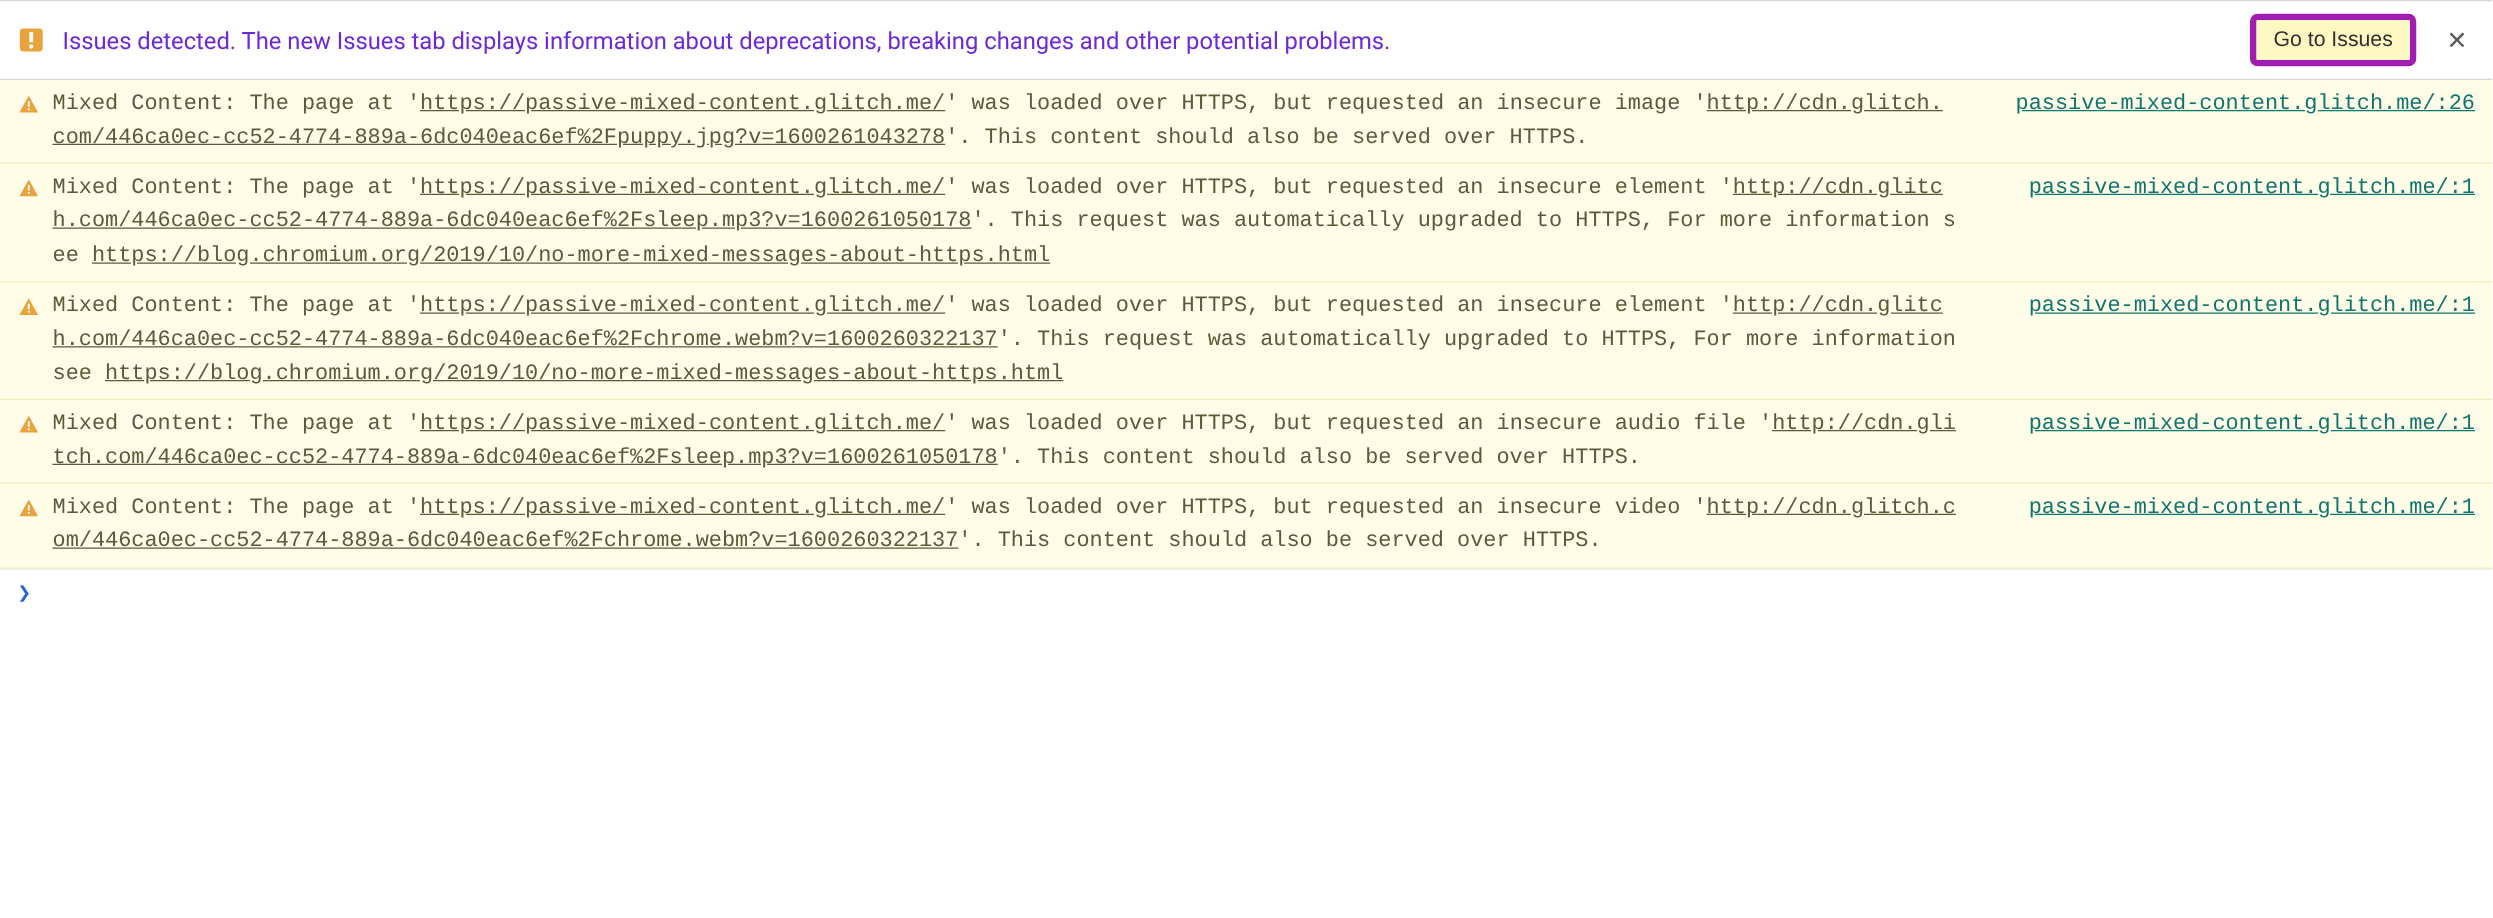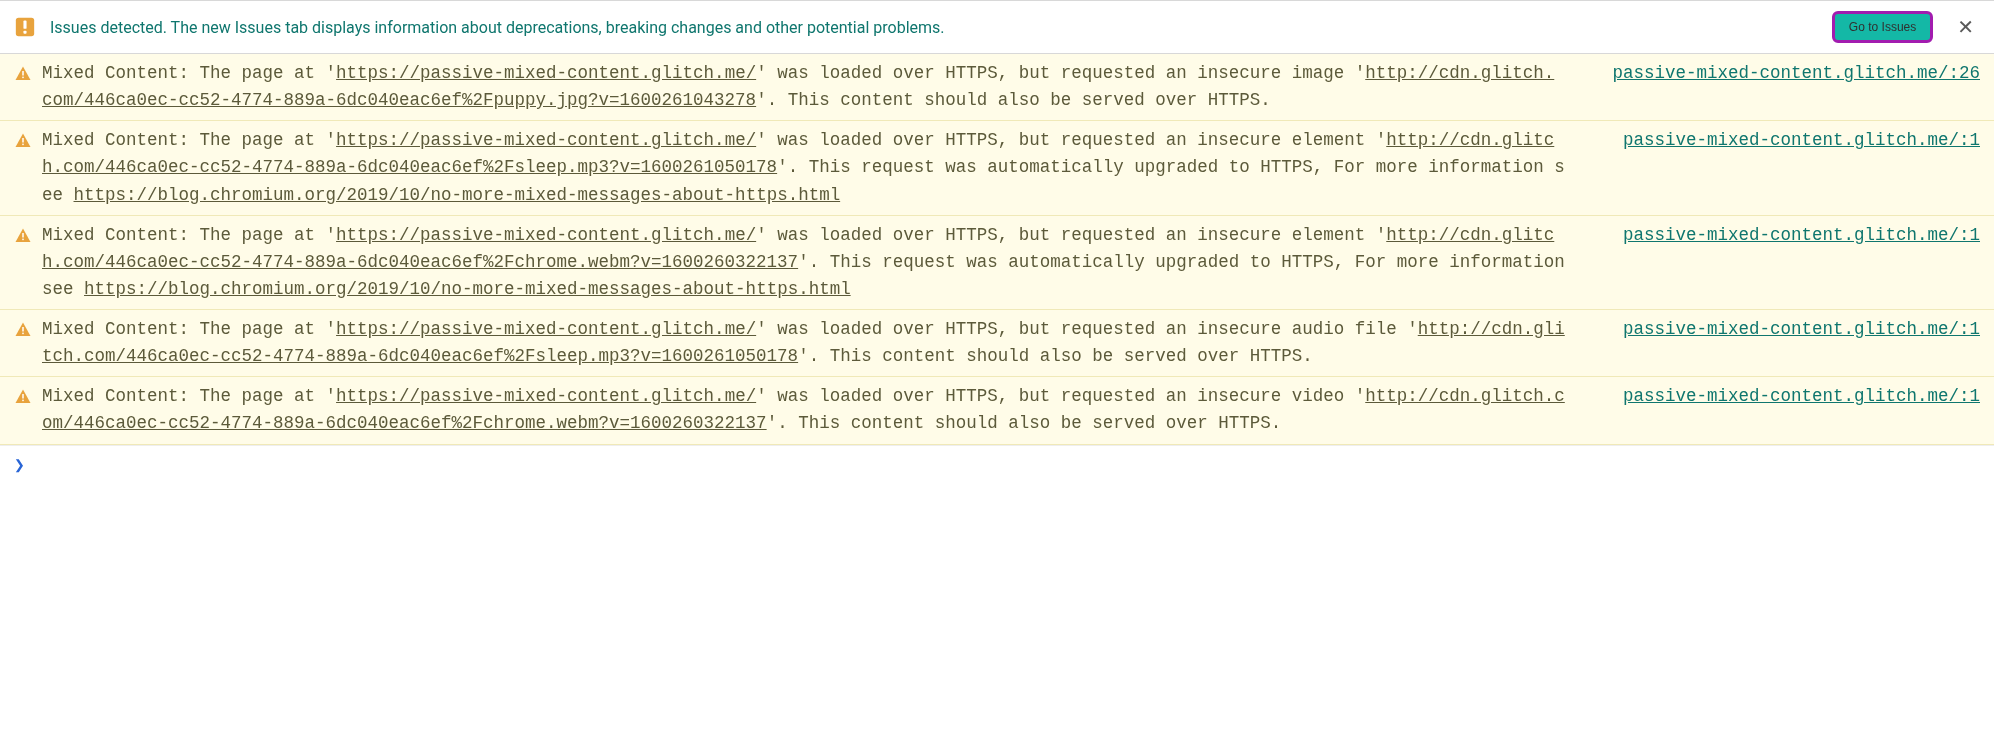--- a/index.html
+++ b/index.html
@@ -19,31 +19,31 @@
     padding: 10px 14px;
     border-top: 1px solid #d8d8d8;
     border-bottom: 1px solid #d8d8d8;
     background: #ffffff;
   }
   .issues-bar .issues-icon {
     width: 22px; height: 22px; flex: 0 0 22px;
   }
   .issues-bar .issues-text {
     flex: 1 1 auto;
-    font-size: 16px;
-    color: #0f766e;
+    font-size: 19px;
+    color: #6d28d9;
     white-space: nowrap;
     overflow: hidden;
     text-overflow: ellipsis;
   }
   .issues-bar .go-issues-btn {
-    font-size: 12px;
+    font-size: 17px;
     padding: 6px 14px;
-    background: #14b8a6;
-    border: 3px solid #a21caf;
+    background: #fef9c3;
+    border: 5px solid #a21caf;
     border-radius: 6px;
     cursor: pointer;
     color: #303030;
   }
   .issues-bar .close-x {
     font-size: 20px;
     color: #5a5a5a;
     padding: 0 6px 0 10px;
     cursor: pointer;
     line-height: 1;

